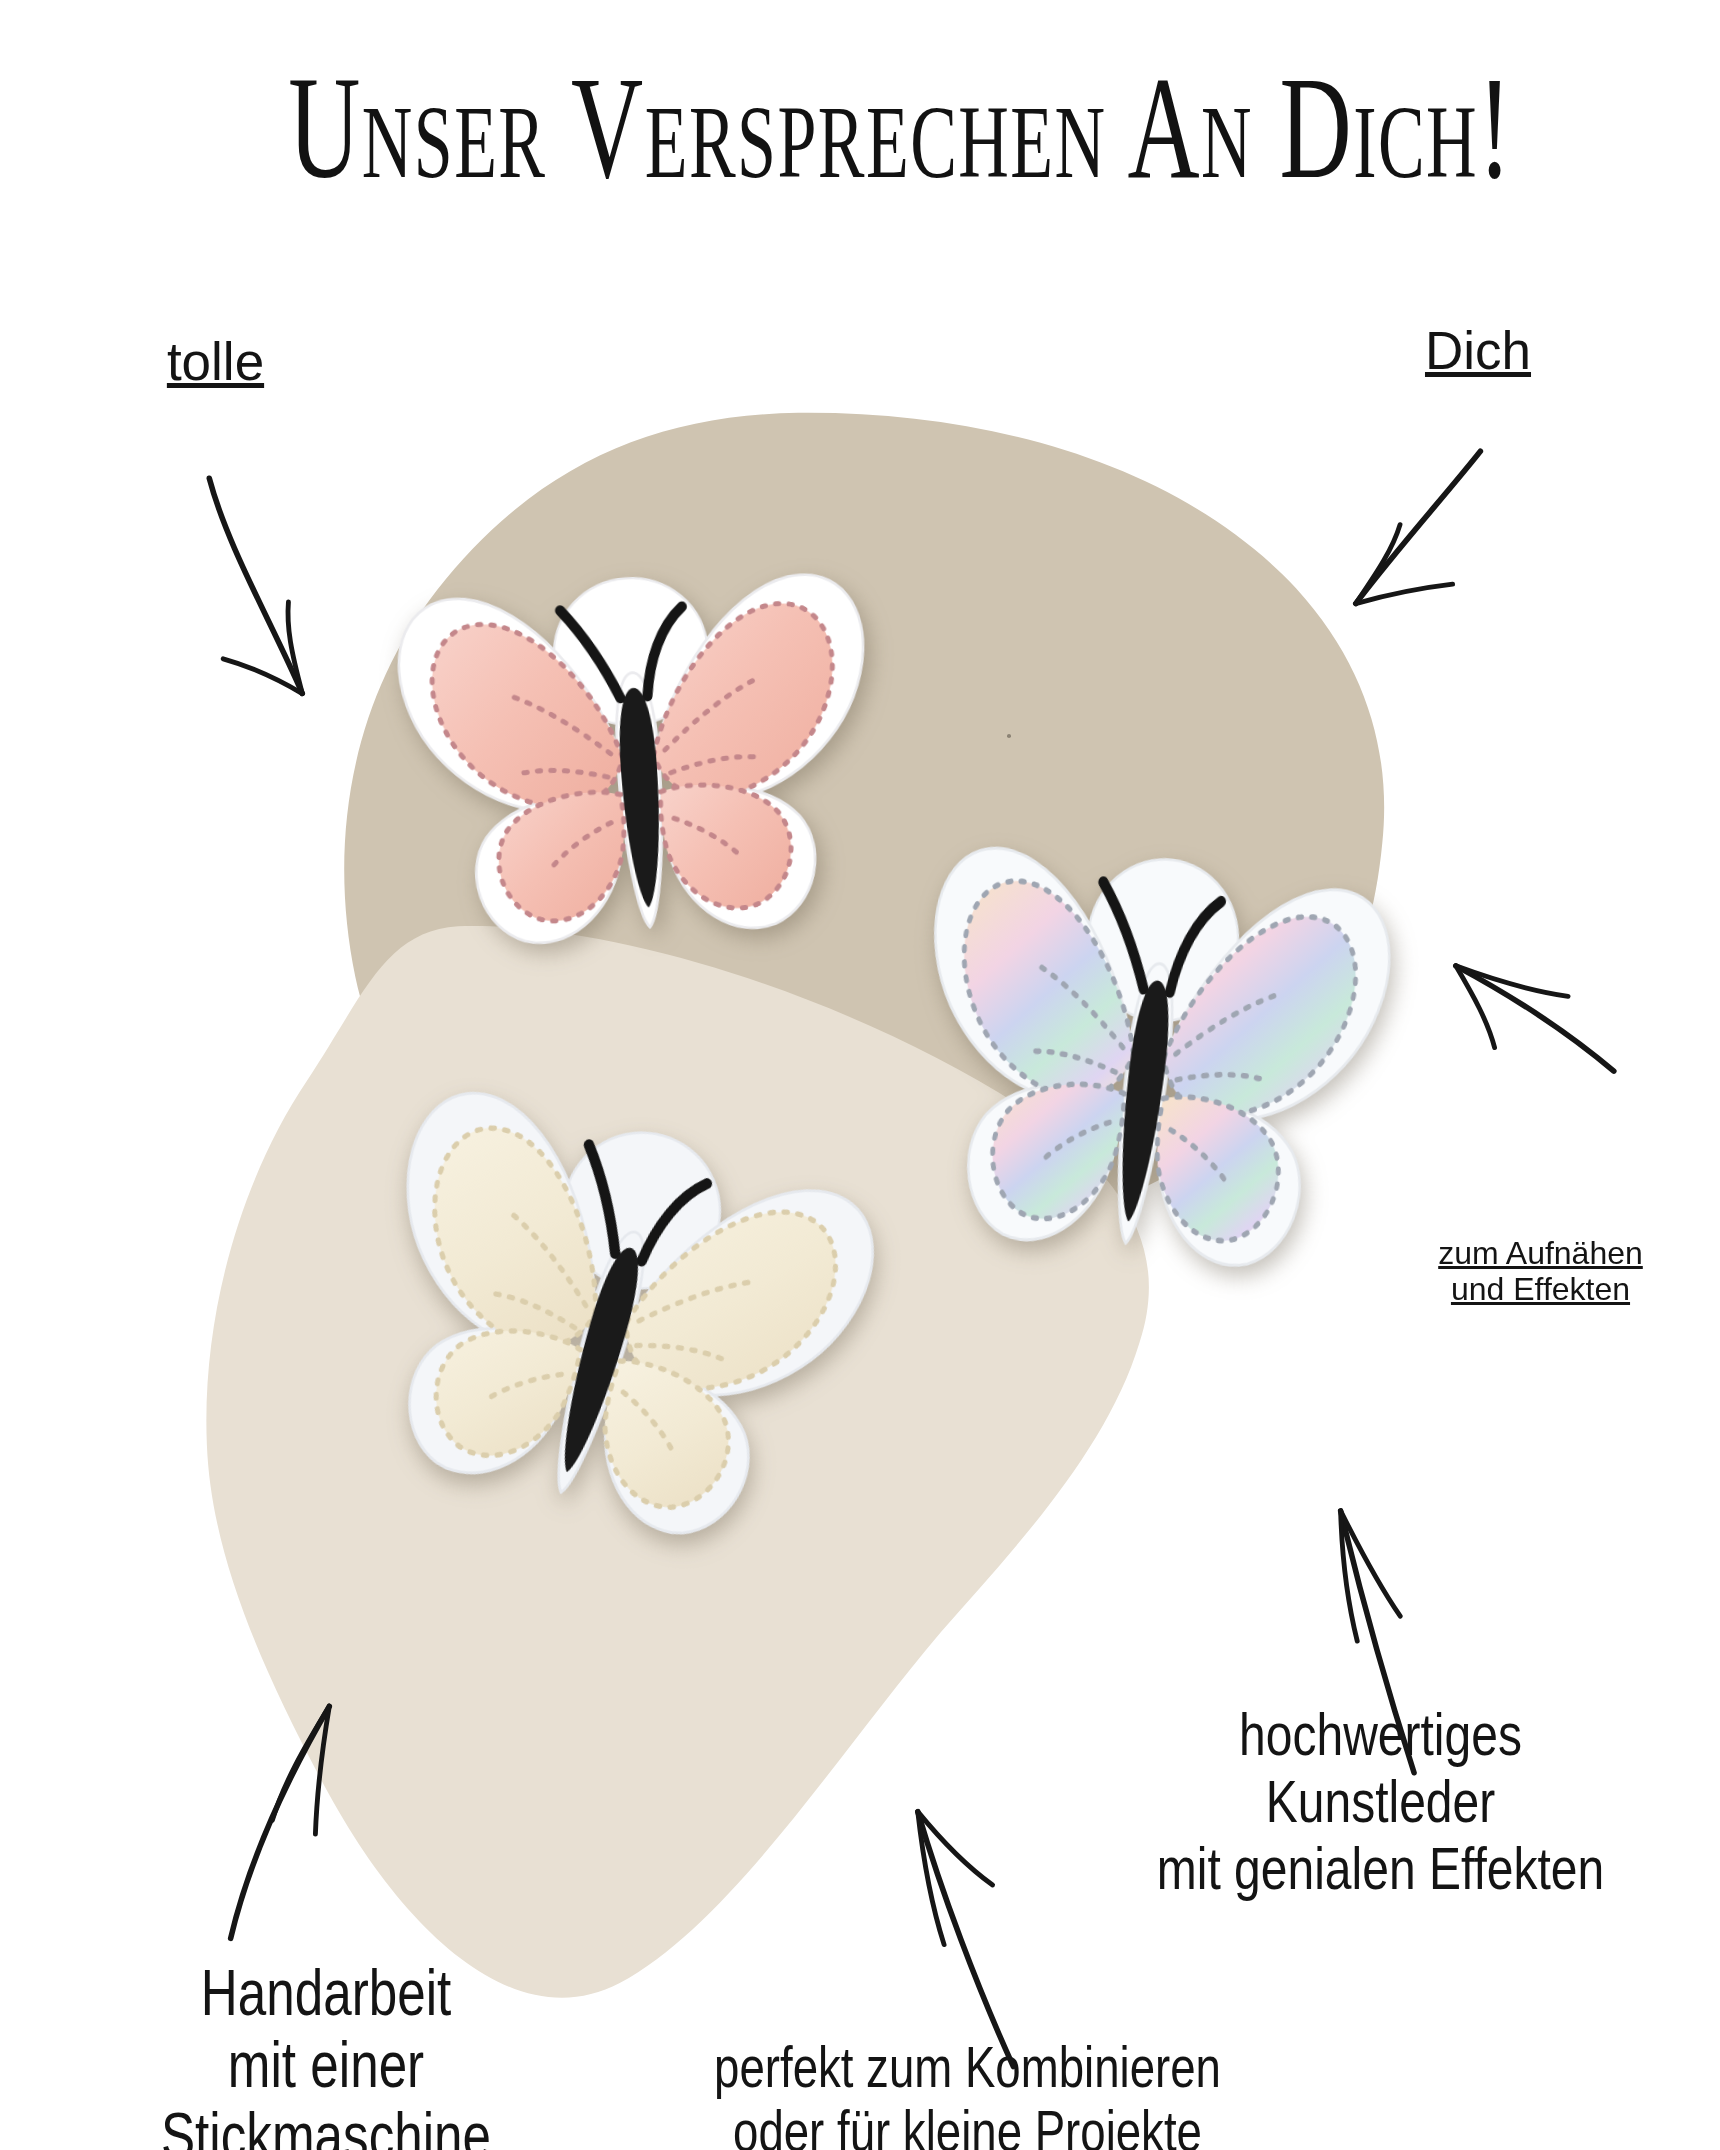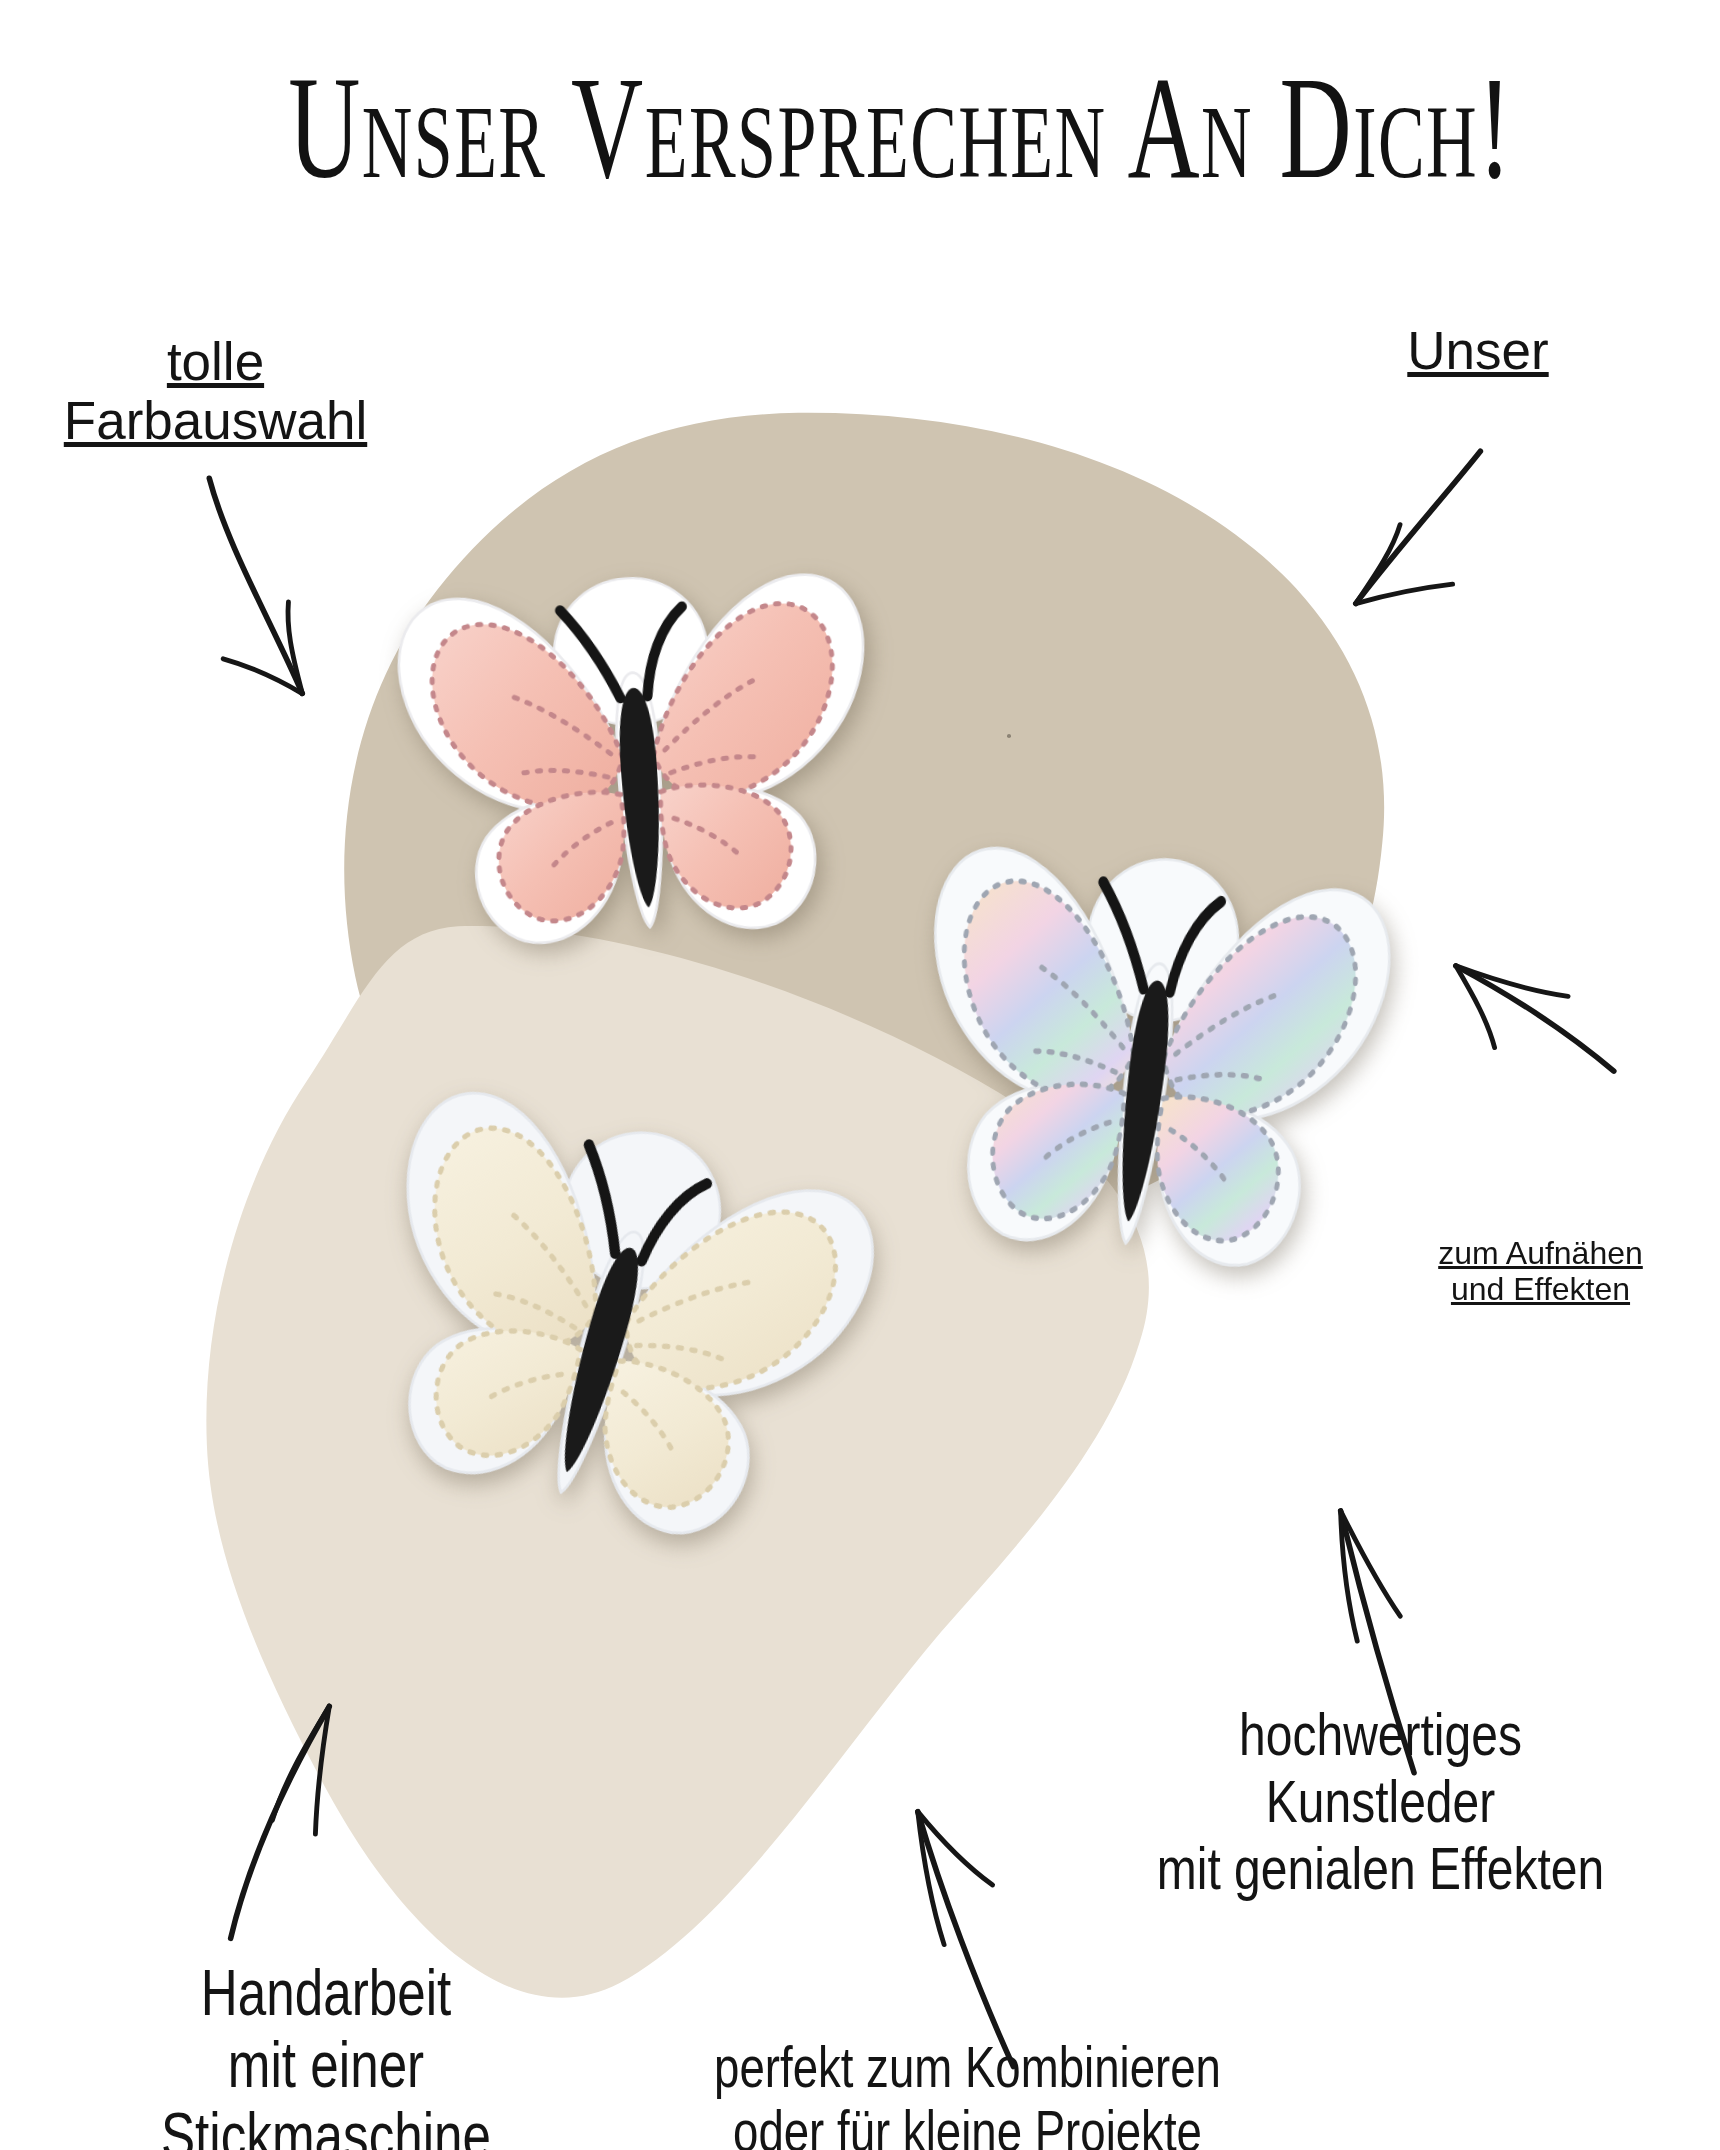--- a/index.html
+++ b/index.html
@@ -78,24 +78,23 @@
   </svg>
 
   <div class="speck" style="left:1007px;top:734px"></div>
 
   <div class="page-title">
     <span class="inner">Unser Versprechen An Dich!</span>
   </div>
 
   <div class="label regular" style="left:28px;top:332px;width:375px">
     <span>tolle</span>
-    <span>Farbauswahl</span>
   </div>
   <div class="label regular" style="left:1242px;top:321px;width:472px">
-    <span>Unser</span>
+    <span>Dich</span>
   </div>
   <div class="label regular" style="left:1360px;top:1236px;width:361px;font-size:32px">
     <span>zum Aufnähen</span>
     <span>und Effekten</span>
   </div>
   <div class="label condensed" style="left:1096px;top:1701px;width:569px;font-size:60px">
     <span>hochwertiges Kunstleder</span>
     <span>mit genialen Effekten</span>
   </div>
   <div class="label condensed" style="left:14px;top:1958px;width:624px;font-size:64px">

